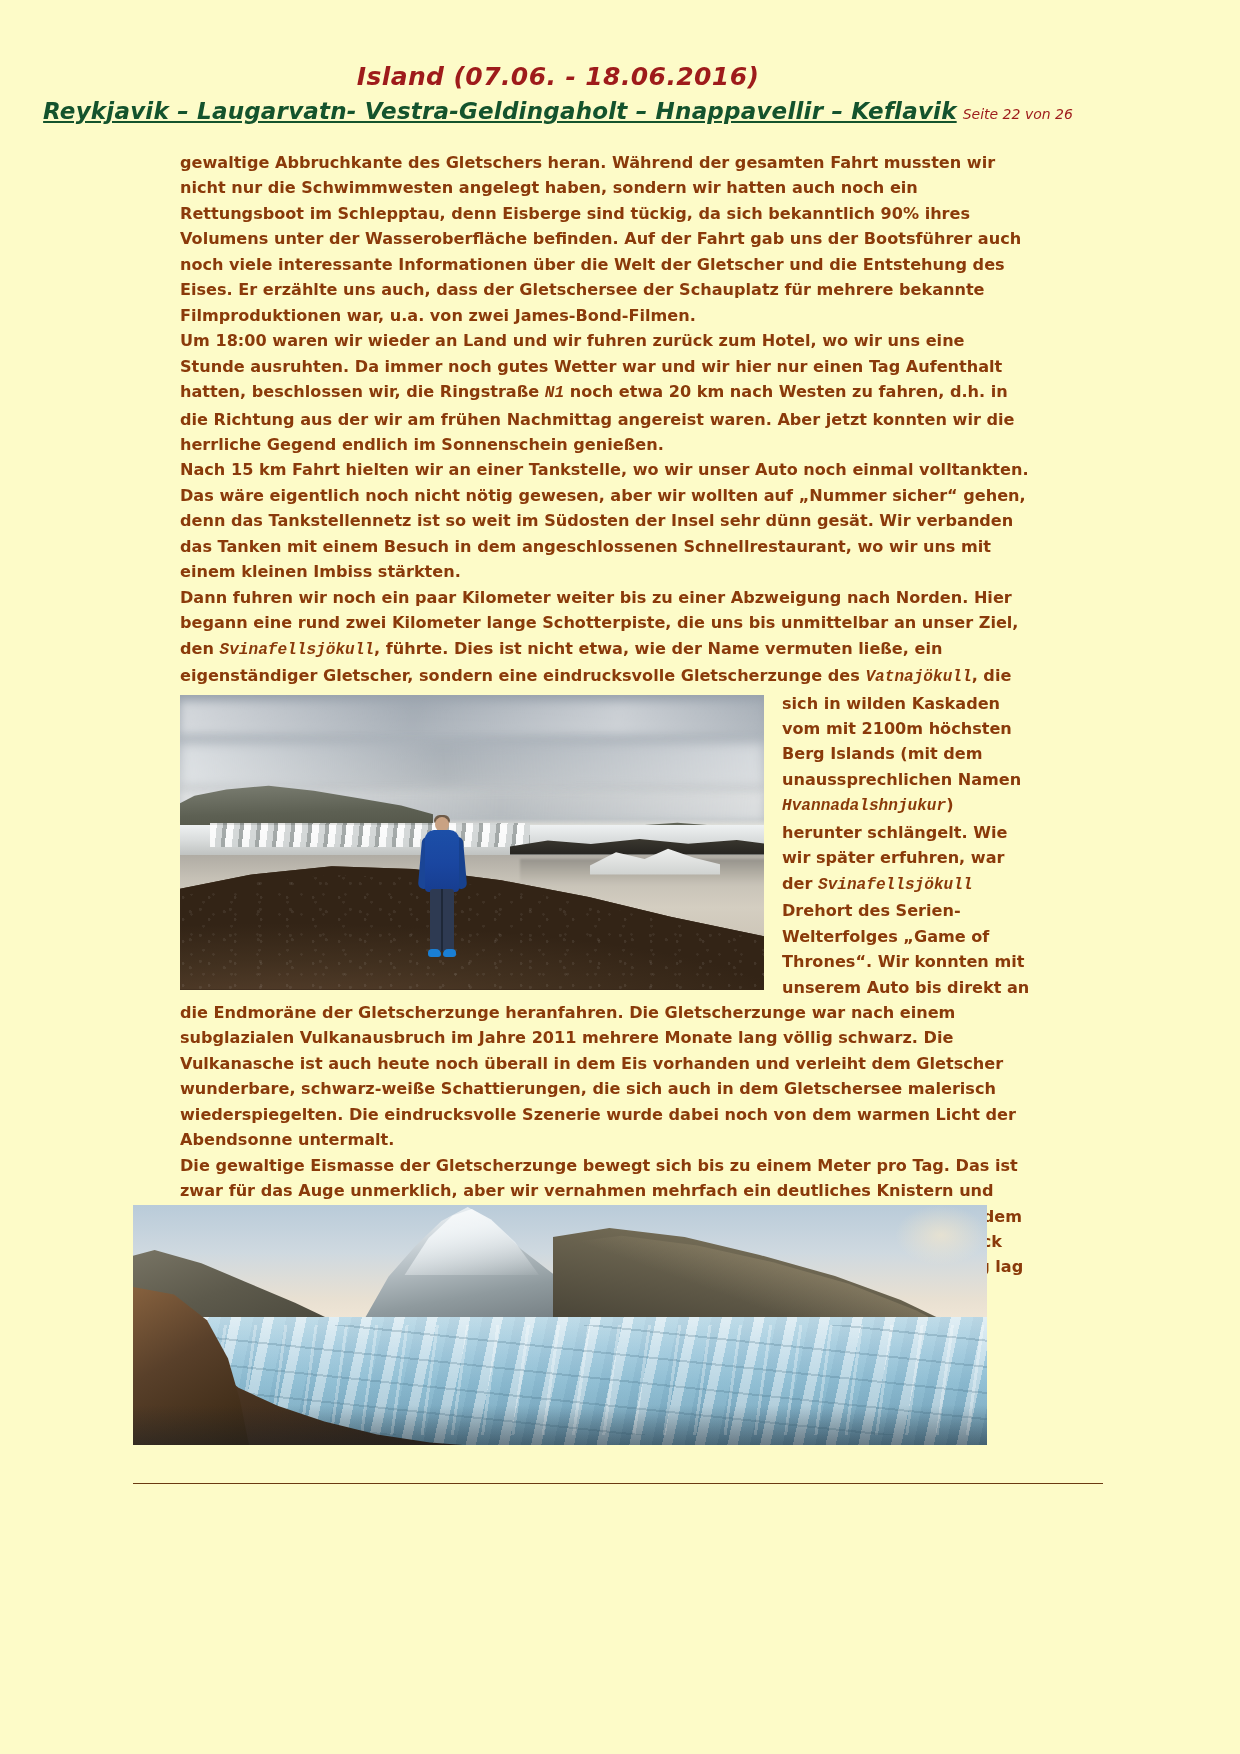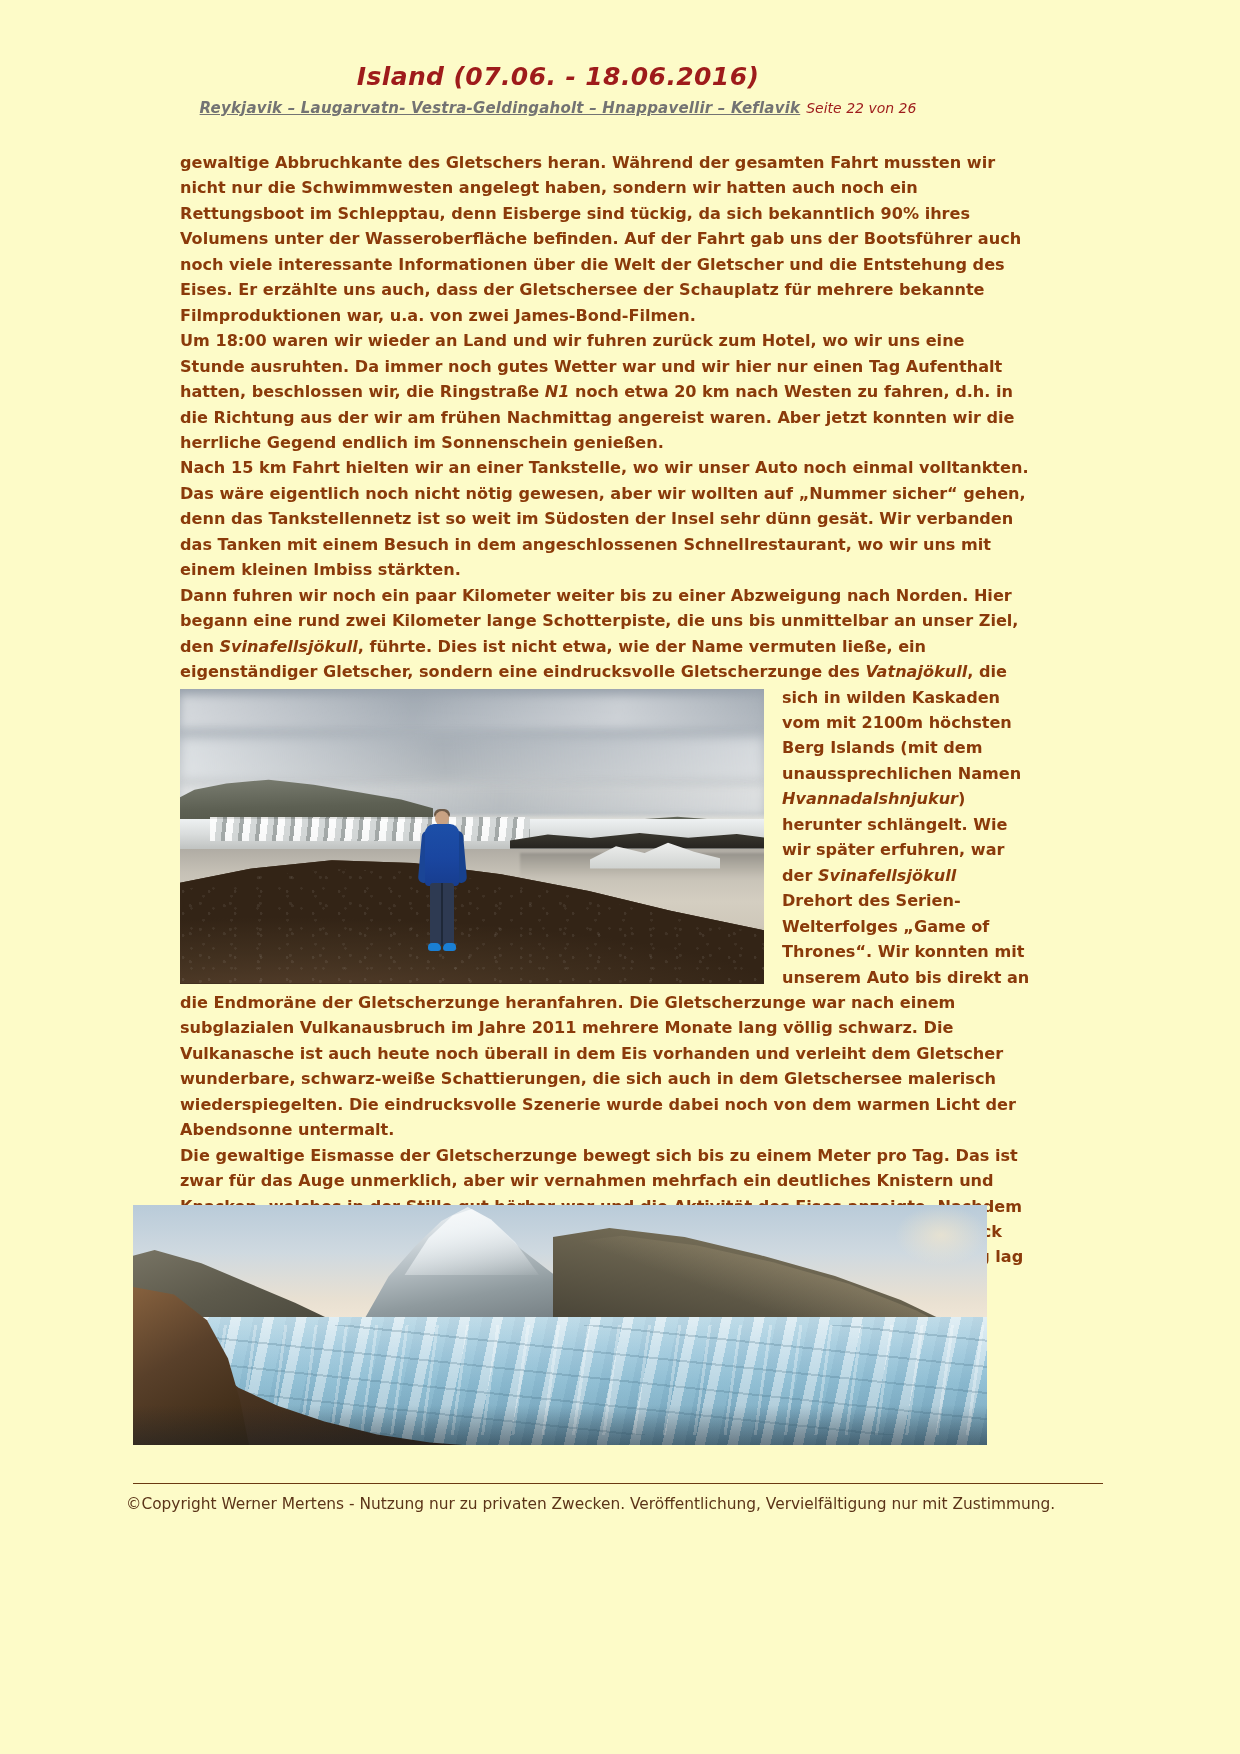--- a/index.html
+++ b/index.html
@@ -35,24 +35,24 @@
     letter-spacing: 0.4px;
     line-height: 1.2;
   }
   .header-sub-wrap {
     margin-top: 6px;
     text-align: center;
     white-space: nowrap;
   }
   .header-route {
     font-family: "DejaVu Sans", sans-serif;
-    font-size: 15px;
+    font-size: 23px;
     font-weight: bold;
     font-style: italic;
-    color: #737373;
+    color: #14532d;
     text-decoration: underline;
     letter-spacing: 0.2px;
   }
   .header-page {
     font-family: "DejaVu Sans", sans-serif;
     font-size: 14px;
     font-style: italic;
     color: #9e1b1b;
     margin-left: 6px;
   }
@@ -67,21 +67,21 @@
     font-family: "DejaVu Sans", sans-serif;
     font-size: 16.1px;
     font-weight: bold;
     line-height: 25.45px;
     text-align: left;
     margin-left: 46px;
   }
   .content p {
     margin: 0;
   }
-  .it { font-style: italic; }
+  .it { font-style: italic; font-family: Liberation Mono, monospace; }
 
   
   .photo-float {
     float: left;
     width: 584px;
     height: 295px;
     margin: 4px 18px 2px 0px;
     position: relative;
     overflow: hidden;
     border: 0;
@@ -374,15 +374,14 @@
       <div class="p2-ice"></div>
       <div class="p2-ice-crev"></div>
       <div class="p2-rock-fg"></div>
       <div class="p2-rock-left"></div>
       <div class="p2-glare"></div>
       <div class="p2-bottom-shadow"></div>
     </div>
   </div>
 
   <div class="footer-rule"></div>
-  <div class="footer-text">©Copyright Werner Mertens - Nutzung nur zu privaten Zwecken.  Veröffentlichung, Vervielfältigung nur mit Zustimmung.</div>
 
 </div>
 
 </body></html>

